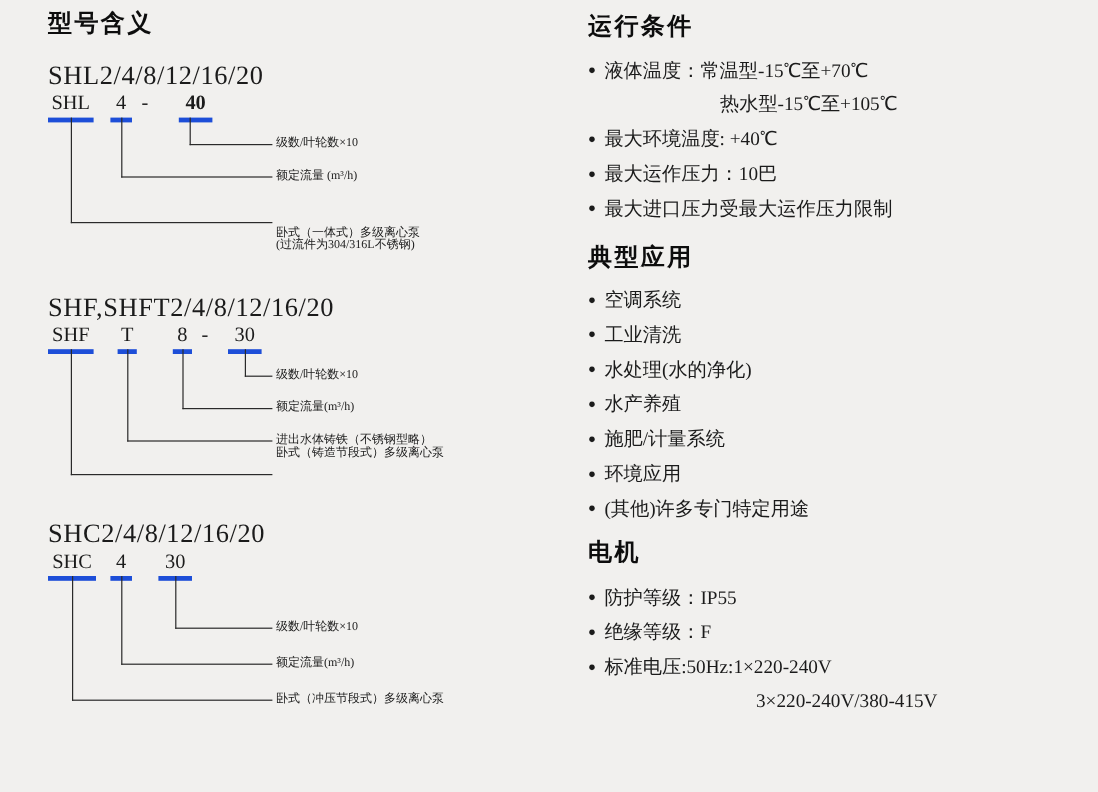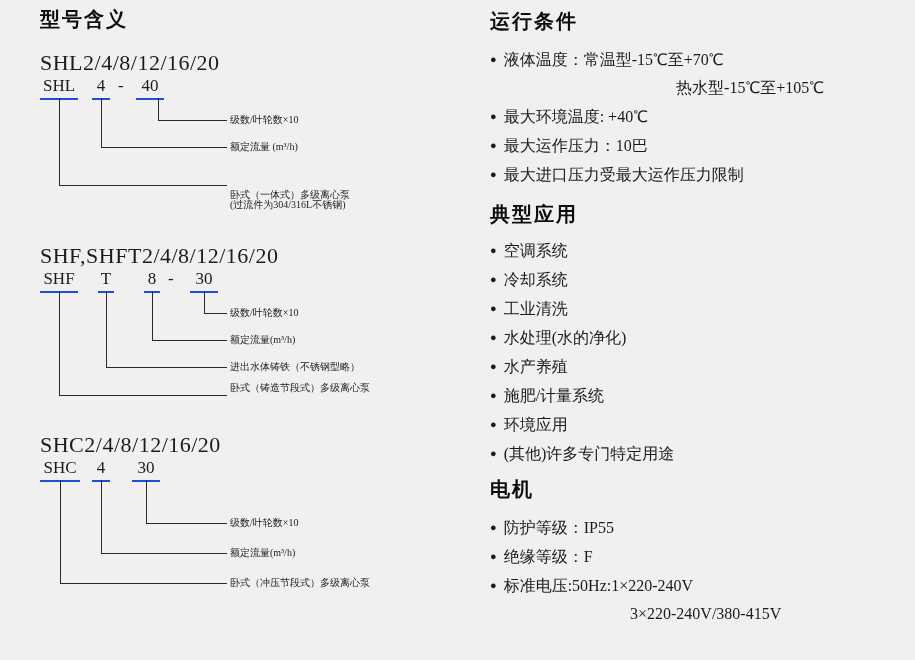--- a/index.html
+++ b/index.html
@@ -33,21 +33,21 @@
 
   .series {
     position: absolute; left: 0; top: 0;
     font-size: 22px; letter-spacing: 0.5px;
   }
   .code-part {
     position: absolute; top: 26px;
     font-size: 17px;
     text-align: center;
     padding-bottom: 3px;
-    border-bottom: 2px solid #1d4ed8;
+    border-bottom: 4px solid #1d4ed8;
     height: 19px;
   }
   .code-dash {
     position: absolute; top: 26px;
     font-size: 17px;
     height: 19px;
   }
   .elbow {
     position: absolute;
     border-left: 1px solid #2a2a2a;
@@ -70,37 +70,37 @@
     font-size: 16px;
     line-height: 20px;
     margin: 0 0 8px 0;
     white-space: nowrap;
   }
   .r-item .dot {
     font-size: 11px;
     vertical-align: 2px;
     margin-right: 7px;
   }
-  .r-item.cont-1 { padding-left: 110px; text-align: center; }
+  .r-item.cont-1 { padding-left: 110px; }
   .r-item.cont-2 { padding-left: 140px; }
 </style>
 </head>
 <body>
 
 <div class="col col-left">
 
   <h2 class="sec-title">型号含义</h2>
 
   <div class="diagram diagram-1">
     <div class="series">SHL2/4/8/12/16/20</div>
 
     <span class="code-part" style="left:0; width:38px;">SHL</span>
     <span class="code-part" style="left:52px; width:18px;">4</span>
     <span class="code-dash" style="left:78px;">-</span>
-    <span class="code-part" style="left:96px; width:28px;">40</span>
+    <span class="code-part" style="left:109px; width:28px;font-weight:bold;">40</span>
 
     <div class="elbow" style="left:118px; top:48px; width:68px;  height:22px;"></div>
     <div class="elbow" style="left:61px;  top:48px; width:125px; height:49px;"></div>
     <div class="elbow" style="left:19px;  top:48px; width:167px; height:87px;"></div>
 
     <div class="d-label" style="left:190px; top:61px;">级数/叶轮数×10</div>
     <div class="d-label" style="left:190px; top:88px;">额定流量 (m³/h)</div>
     <div class="d-label" style="left:190px; top:126px;margin-top:10px;">卧式（一体式）多级离心泵</div>
     <div class="d-label" style="left:190px; top:146px;">(过流件为304/316L不锈钢)</div>
   </div>
@@ -115,21 +115,21 @@
     <span class="code-part" style="left:150px; width:28px;">30</span>
 
     <div class="elbow" style="left:164px; top:48px; width:22px;  height:22px;"></div>
     <div class="elbow" style="left:112px; top:48px; width:74px;  height:49px;"></div>
     <div class="elbow" style="left:66px;  top:48px; width:120px; height:76px;"></div>
     <div class="elbow" style="left:19px;  top:48px; width:167px; height:104px;"></div>
 
     <div class="d-label" style="left:190px; top:61px;">级数/叶轮数×10</div>
     <div class="d-label" style="left:190px; top:88px;">额定流量(m³/h)</div>
     <div class="d-label" style="left:190px; top:115px;">进出水体铸铁（不锈钢型略）</div>
-    <div class="d-label" style="left:190px; top:136px;">卧式（铸造节段式）多级离心泵</div>
+    <div class="d-label" style="left:190px; top:126px;">卧式（铸造节段式）多级离心泵</div>
   </div>
 
   <div class="diagram diagram-3">
     <div class="series">SHC2/4/8/12/16/20</div>
 
     <span class="code-part" style="left:0; width:40px;">SHC</span>
     <span class="code-part" style="left:52px; width:18px;">4</span>
     <span class="code-part" style="left:92px; width:28px;">30</span>
 
     <div class="elbow" style="left:106px; top:48px; width:80px;  height:43px;"></div>
@@ -149,21 +149,20 @@
     <div class="r-item"><span class="dot">●</span><span>液体温度：常温型-15℃至+70℃</span></div>
     <div class="r-item cont-1"><span>热水型-15℃至+105℃</span></div>
     <div class="r-item"><span class="dot">●</span><span>最大环境温度: +40℃</span></div>
     <div class="r-item"><span class="dot">●</span><span>最大运作压力：10巴</span></div>
     <div class="r-item"><span class="dot">●</span><span>最大进口压力受最大运作压力限制</span></div>
   </div>
 
   <div class="sec-2">
     <h2 class="sec-title">典型应用</h2>
     <div class="r-item"><span class="dot">●</span><span>空调系统</span></div>
-    <div class="r-item"><span class="dot">●</span><span>冷却系统</span></div>
     <div class="r-item"><span class="dot">●</span><span>工业清洗</span></div>
     <div class="r-item"><span class="dot">●</span><span>水处理(水的净化)</span></div>
     <div class="r-item"><span class="dot">●</span><span>水产养殖</span></div>
     <div class="r-item"><span class="dot">●</span><span>施肥/计量系统</span></div>
     <div class="r-item"><span class="dot">●</span><span>环境应用</span></div>
     <div class="r-item"><span class="dot">●</span><span>(其他)许多专门特定用途</span></div>
   </div>
 
   <div class="sec-3">
     <h2 class="sec-title">电机</h2>

